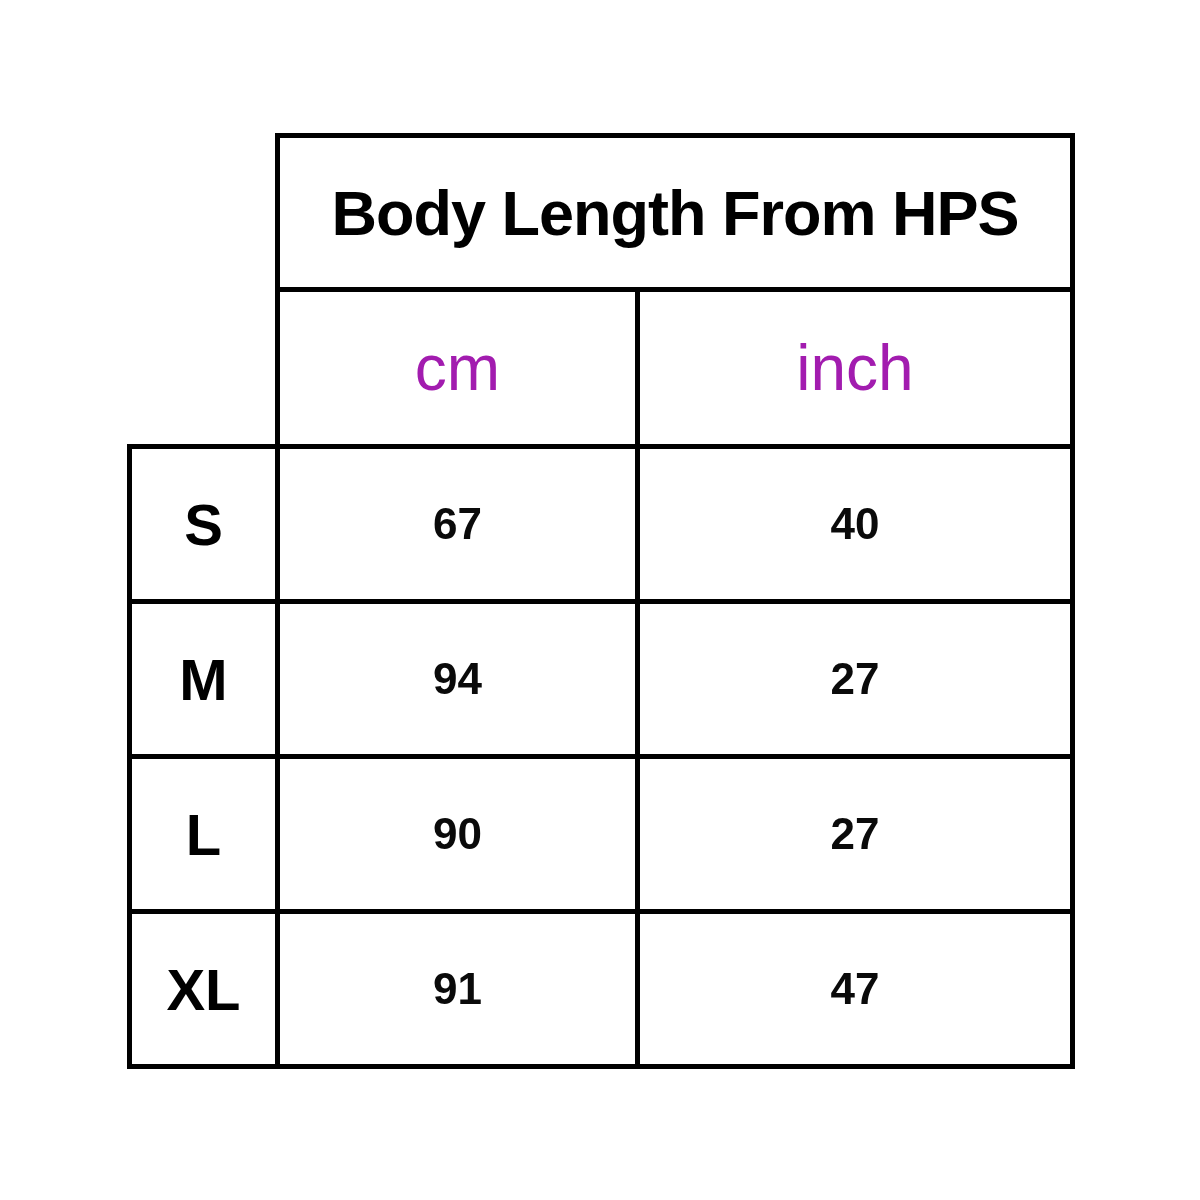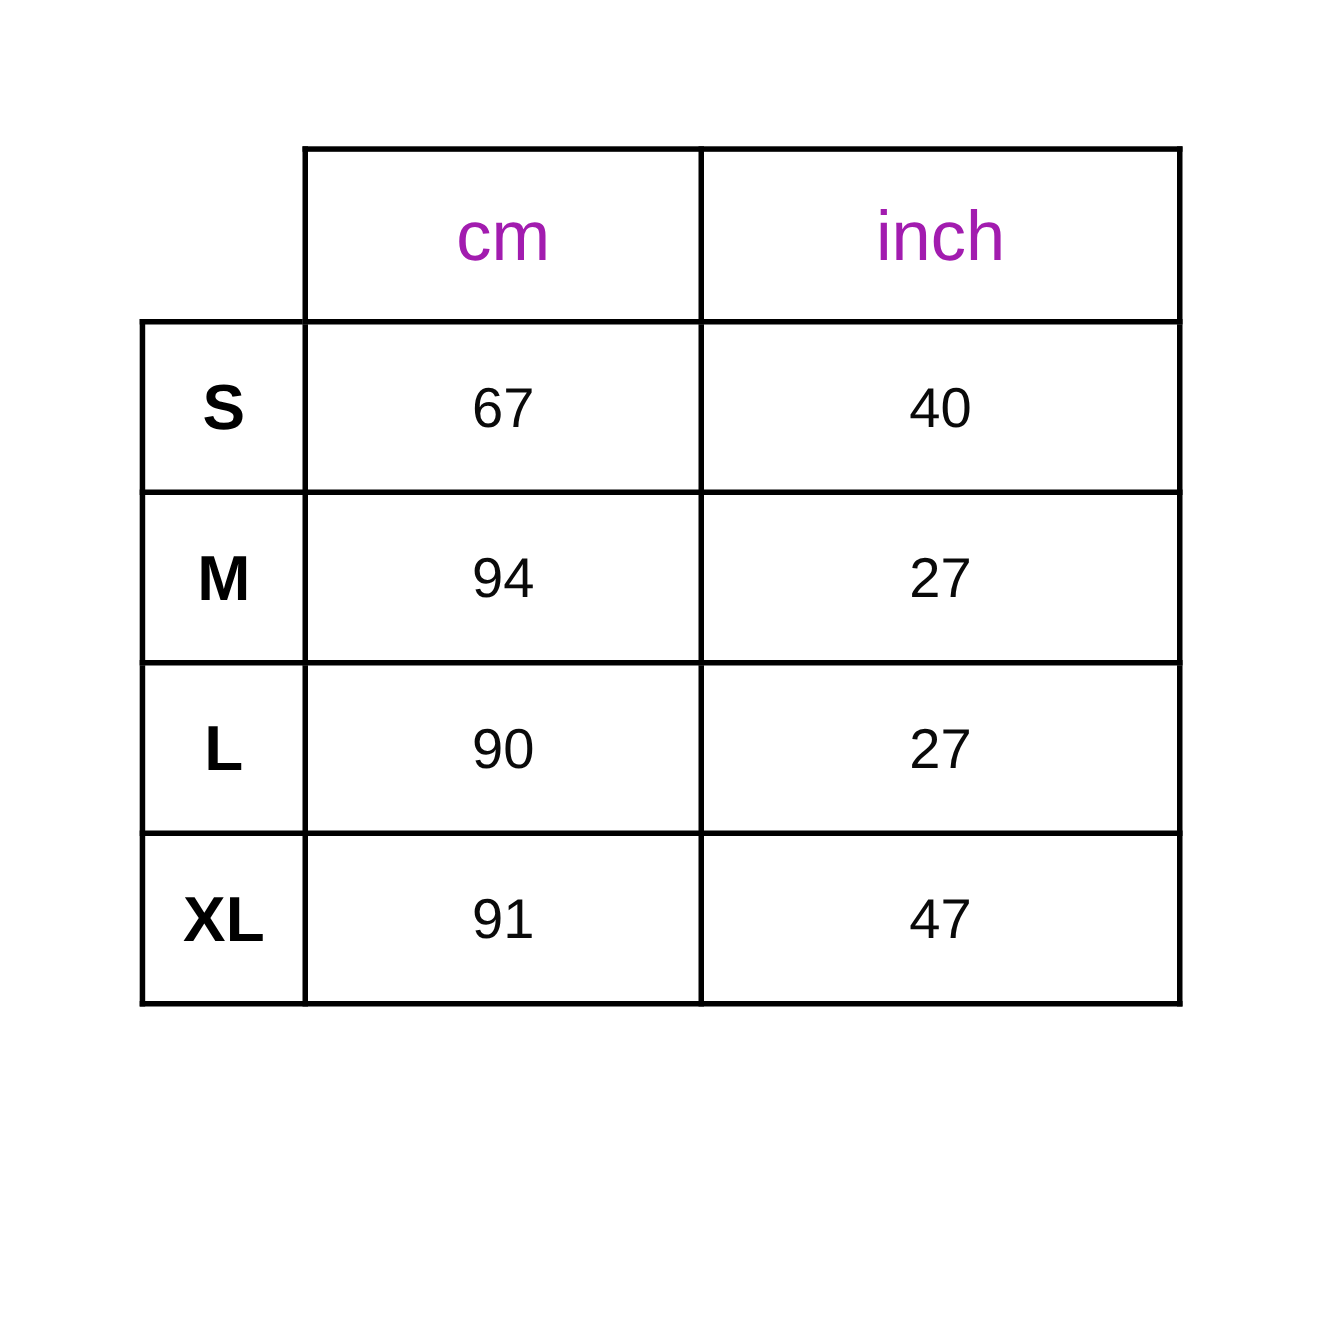--- a/index.html
+++ b/index.html
@@ -51,36 +51,40 @@
     font-size: 64px;
     font-weight: 300;
     color: #a21caf;
   }
   td.size {
     font-size: 58px;
     font-weight: bold;
     color: #000000;
   }
   td.val {
-    font-size: 51px;
-    font-weight: normal;
+    font-size: 44px;
+    font-weight: bold;
     color: #0a0a0a;
   }
 </style>
 </head>
 <body>
 
 <div class="canvas">
   <table class="size-chart">
     <colgroup>
       <col class="c-size">
       <col class="c-cm">
       <col class="c-inch">
     </colgroup>
     <tbody>
+      <tr class="r-title">
+        <td class="blank"></td>
+        <td class="title" colspan="2">Body Length From HPS</td>
+      </tr>
       <tr class="r-units">
         <td class="blank"></td>
         <td class="unit">cm</td>
         <td class="unit">inch</td>
       </tr>
       <tr class="r-data">
         <td class="size">S</td>
         <td class="val">67</td>
         <td class="val">40</td>
       </tr>

